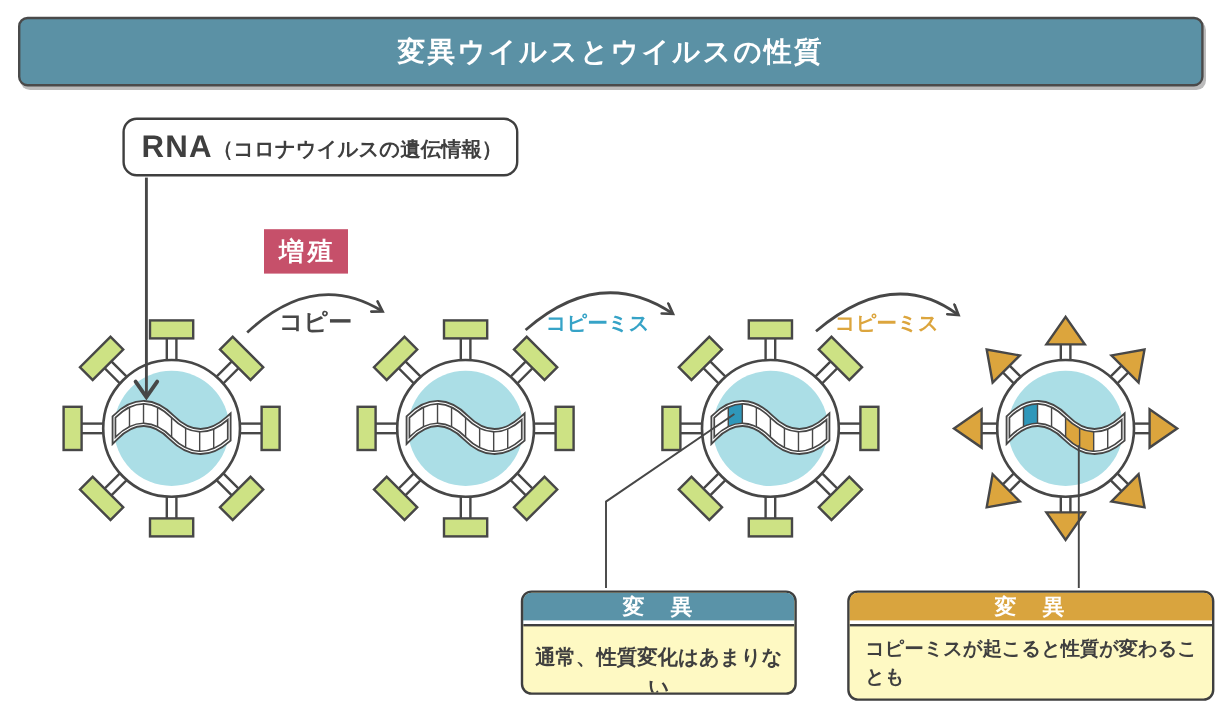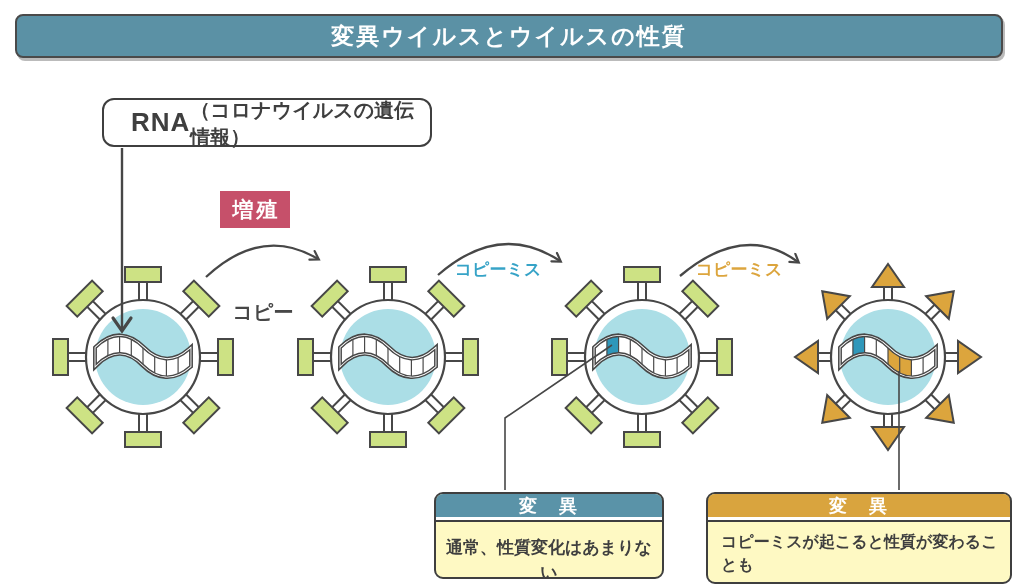--- a/index.html
+++ b/index.html
@@ -3,43 +3,43 @@
 <meta charset="utf-8">
 <style>
   html,body{margin:0;padding:0;background:#fff;}
   *{box-sizing:border-box;}
   #stage{
     position:relative;width:1020px;height:588px;background:#ffffff;overflow:hidden;
     font-family:"Liberation Sans","DejaVu Sans",sans-serif;font-weight:bold;color:#3f3f3f;
   }
   
   .title-bar{
-    position:absolute;left:15px;top:14px;width:988px;height:44px;
+    position:absolute;left:15px;top:14px;width:988px;height:58px;
     border:2px solid #4a4a4a;border-radius:8px;
     box-shadow:2px 3px 0 rgba(60,60,60,0.35);
     display:flex;align-items:center;justify-content:center;
   }
   .title-bar span{color:#ffffff;font-size:23px;letter-spacing:2px;}
   
   .rna-box{
     position:absolute;left:102px;top:98px;width:330px;height:49px;
     background:#fff;border:2.5px solid #3f3f3f;border-radius:12px;
-    display:flex;align-items:center;padding-left:27px;
+    display:flex;align-items:center;padding-left:14px;
   }
   .rna-main{font-size:26px;letter-spacing:1px;}
-  .rna-sub{font-size:20px;margin-top:3px;}
+  .rna-sub{font-size:17px;margin-top:3px;}
   
   .badge{
     position:absolute;left:220px;top:191px;width:70px;height:37px;
     color:#fff;font-size:21px;letter-spacing:3px;
     display:flex;align-items:center;justify-content:center;padding-left:3px;text-align:right;
   }
   
   .arc-label{position:absolute;top:258px;font-size:17px;text-align:center;white-space:nowrap;}
-  #arc-label-0{left:226px;width:74px;top:255px;font-size:20px;margin-top:44px;}
+  #arc-label-0{left:226px;width:74px;top:255px;font-size:20px;}
   #arc-label-1{left:446px;width:104px;}
   #arc-label-2{left:687px;width:104px;}
   
   .virus{position:absolute;top:257px;width:200px;height:200px;}
   #virus-1{left:43px;}  #virus-2{left:288px;}  #virus-3{left:542px;}  #virus-4{left:788px;}
   
   #overlay{position:absolute;left:0;top:0;width:1020px;height:588px;pointer-events:none;}
   
   .mut-box{
     position:absolute;top:492px;background:#fef9c3;border:2.5px solid #3f3f3f;border-radius:9px;

